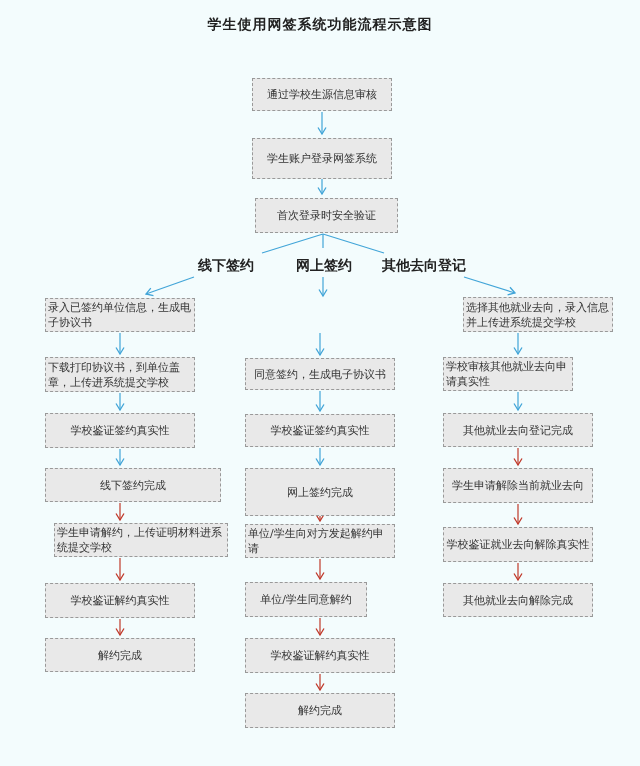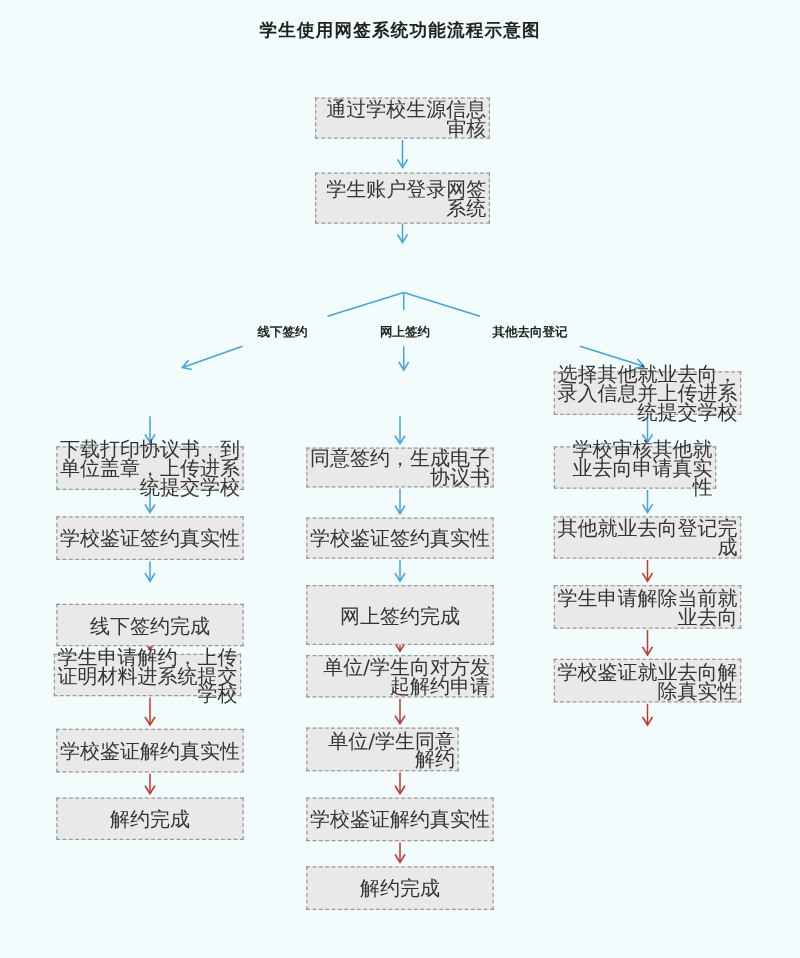--- a/index.html
+++ b/index.html
@@ -16,57 +16,57 @@
   .title{
     position:absolute;top:16px;left:0;width:100%;
     text-align:center;font-size:14px;font-weight:bold;color:#222;
     letter-spacing:1px;
   }
   .node{
     position:absolute;
     background:#e9e9e9;
     border:1px dashed #999;
     color:#333;
-    font-size:16px;line-height:15px;
+    font-size:11px;line-height:15px;
     display:flex;align-items:center;justify-content:center;
-    text-align:right;
+    text-align:left;
     padding:0 2px;
     box-sizing:border-box;
   }
   .branch-label{
     position:absolute;transform:translate(-50%,-50%);
-    font-weight:bold;font-size:10px;color:#222;white-space:nowrap;
+    font-weight:bold;font-size:14px;color:#222;white-space:nowrap;
   }
   .bl-offline{left:226px;top:266px}
   .bl-online{left:324px;top:266px}
   .bl-other{left:424px;top:266px}
 
   
   .n-t1{left:252px;top:78px;width:140px;height:33px}
   .n-t2{left:252px;top:138px;width:140px;height:41px}
   .n-t3{left:255px;top:198px;width:143px;height:35px}
   
   .n-l1{left:45px;top:298px;width:150px;height:34px}
   .n-l2{left:45px;top:357px;width:150px;height:35px}
   .n-l3{left:45px;top:413px;width:150px;height:35px}
-  .n-l4{left:45px;top:483px;width:150px;height:34px}
-  .n-l5{left:43px;top:523px;width:150px;height:34px}
+  .n-l4{left:45px;top:468px;width:176px;height:34px}
+  .n-l5{left:54px;top:523px;width:174px;height:34px}
   .n-l6{left:45px;top:583px;width:150px;height:35px}
   .n-l7{left:45px;top:638px;width:150px;height:34px}
   
   .n-m1{left:245px;top:300px;width:150px;height:32px}
   .n-m2{left:245px;top:358px;width:150px;height:32px}
   .n-m3{left:245px;top:414px;width:150px;height:33px}
   .n-m4{left:245px;top:468px;width:150px;height:48px}
   .n-m5{left:245px;top:524px;width:150px;height:34px}
   .n-m6{left:245px;top:582px;width:122px;height:35px}
   .n-m7{left:245px;top:638px;width:150px;height:35px}
   .n-m8{left:245px;top:693px;width:150px;height:35px}
   
-  .n-r1{left:443px;top:297px;width:150px;height:35px}
+  .n-r1{left:463px;top:297px;width:150px;height:35px}
   .n-r2{left:443px;top:357px;width:130px;height:34px}
   .n-r3{left:443px;top:413px;width:150px;height:34px}
   .n-r4{left:443px;top:468px;width:150px;height:35px}
   .n-r5{left:443px;top:527px;width:150px;height:35px}
   .n-r6{left:443px;top:583px;width:150px;height:34px}
 
   svg.connectors{position:absolute;left:0;top:0;pointer-events:none;}
 </style>
 </head>
 <body>
@@ -120,39 +120,42 @@
       <line x1="320" y1="674" x2="320" y2="690" marker-end="url(#mred)"></line>
 
       <line x1="518" y1="448" x2="518" y2="465" marker-end="url(#mred)"></line>
       <line x1="518" y1="504" x2="518" y2="524" marker-end="url(#mred)"></line>
       <line x1="518" y1="563" x2="518" y2="580" marker-end="url(#mred)"></line>
     </g>
   </svg>
 
   <div class="node n-t1">通过学校生源信息审核</div>
   <div class="node n-t2">学生账户登录网签系统</div>
+  <div class="node n-t3">首次登录时安全验证</div>
 
   <div class="branch-label bl-offline">线下签约</div>
   <div class="branch-label bl-online">网上签约</div>
   <div class="branch-label bl-other">其他去向登记</div>
 
+  <div class="node n-l1">录入已签约单位信息，生成电子协议书</div>
   <div class="node n-l2">下载打印协议书，到单位盖章，上传进系统提交学校</div>
   <div class="node n-l3">学校鉴证签约真实性</div>
   <div class="node n-l4">线下签约完成</div>
   <div class="node n-l5">学生申请解约，上传证明材料进系统提交学校</div>
   <div class="node n-l6">学校鉴证解约真实性</div>
   <div class="node n-l7">解约完成</div>
 
   <div class="node n-m2">同意签约，生成电子协议书</div>
   <div class="node n-m3">学校鉴证签约真实性</div>
   <div class="node n-m4">网上签约完成</div>
   <div class="node n-m5">单位/学生向对方发起解约申请</div>
   <div class="node n-m6">单位/学生同意解约</div>
   <div class="node n-m7">学校鉴证解约真实性</div>
   <div class="node n-m8">解约完成</div>
 
   <div class="node n-r1">选择其他就业去向，录入信息并上传进系统提交学校</div>
   <div class="node n-r2">学校审核其他就业去向申请真实性</div>
   <div class="node n-r3">其他就业去向登记完成</div>
   <div class="node n-r5">学校鉴证就业去向解除真实性</div>
   <div class="node n-r4">学生申请解除当前就业去向</div>
+  <div class="node n-r6">其他就业去向解除完成</div>
 
 </div>
 
 </body></html>

